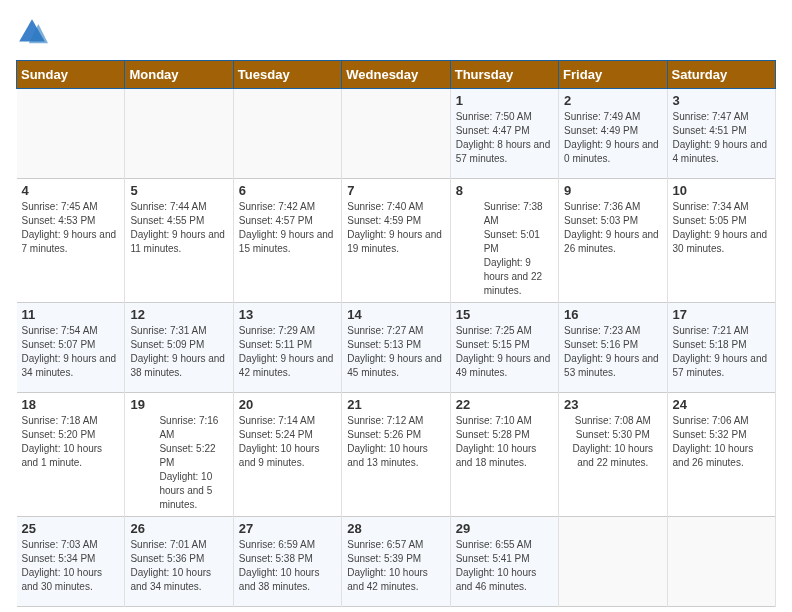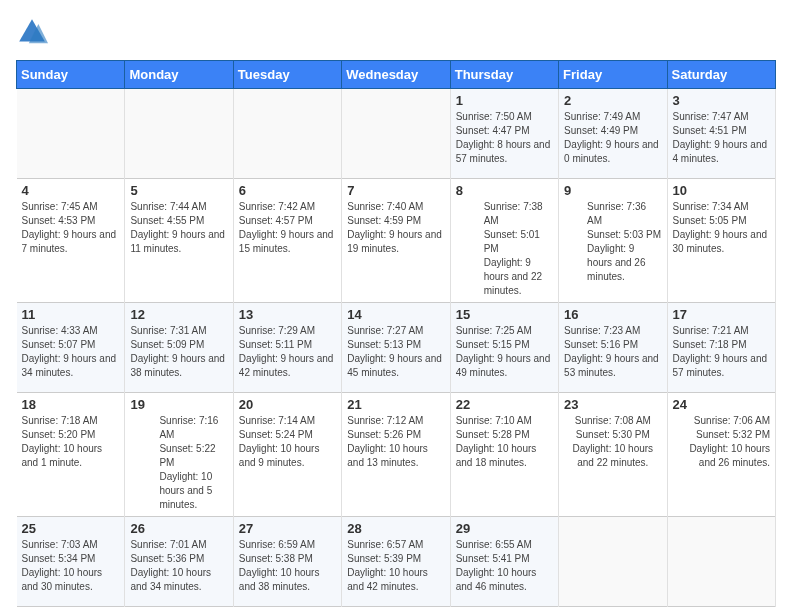--- a/index.html
+++ b/index.html
@@ -45,21 +45,21 @@
     .subtitle {
       font-size: 16px;
       color: #555;
     }
     table {
       width: 100%;
       border-collapse: collapse;
       table-layout: fixed;
     }
     thead tr {
-      background-color: #3b82f6;
+      background-color: #a16207;
       color: white;
     }
     thead th {
       padding: 6px 4px;
       font-size: 13px;
       font-weight: bold;
       text-align: left;
       border: 1px solid #1a5fa0;
     }
     tbody tr {
@@ -178,35 +178,35 @@
 Daylight: 9 hours and 19 minutes.</div>
         </td>
         <td>
           <span class="day-num">8</span>
           <div class="cell-info" style="white-space: pre-line; margin-left: 28px;">Sunrise: 7:38 AM
 Sunset: 5:01 PM
 Daylight: 9 hours and 22 minutes.</div>
         </td>
         <td>
           <span class="day-num">9</span>
-          <div class="cell-info" style="white-space: pre-line; margin-left: 23px;">Sunrise: 7:36 AM
+          <div class="cell-info" style="white-space: pre-line;">Sunrise: 7:36 AM
 Sunset: 5:03 PM
 Daylight: 9 hours and 26 minutes.</div>
         </td>
         <td>
           <span class="day-num">10</span>
           <div class="cell-info" style="white-space: pre-line;">Sunrise: 7:34 AM
 Sunset: 5:05 PM
 Daylight: 9 hours and 30 minutes.</div>
         </td>
       </tr>
       <tr>
         <td>
           <span class="day-num">11</span>
-          <div class="cell-info" style="white-space: pre-line;">Sunrise: 4:33 AM
+          <div class="cell-info" style="white-space: pre-line;">Sunrise: 7:54 AM
 Sunset: 5:07 PM
 Daylight: 9 hours and 34 minutes.</div>
         </td>
         <td>
           <span class="day-num">12</span>
           <div class="cell-info" style="white-space: pre-line;">Sunrise: 7:31 AM
 Sunset: 5:09 PM
 Daylight: 9 hours and 38 minutes.</div>
         </td>
         <td>
@@ -229,21 +229,21 @@
         </td>
         <td>
           <span class="day-num">16</span>
           <div class="cell-info" style="white-space: pre-line;">Sunrise: 7:23 AM
 Sunset: 5:16 PM
 Daylight: 9 hours and 53 minutes.</div>
         </td>
         <td>
           <span class="day-num">17</span>
           <div class="cell-info" style="white-space: pre-line;">Sunrise: 7:21 AM
-Sunset: 7:18 PM
+Sunset: 5:18 PM
 Daylight: 9 hours and 57 minutes.</div>
         </td>
       </tr>
       <tr>
         <td>
           <span class="day-num">18</span>
           <div class="cell-info" style="white-space: pre-line;">Sunrise: 7:18 AM
 Sunset: 5:20 PM
 Daylight: 10 hours and 1 minute.</div>
         </td>
@@ -272,21 +272,21 @@
 Daylight: 10 hours and 18 minutes.</div>
         </td>
         <td>
           <span class="day-num">23</span>
           <div class="cell-info" style="white-space: pre-line; text-align: center;">Sunrise: 7:08 AM
 Sunset: 5:30 PM
 Daylight: 10 hours and 22 minutes.</div>
         </td>
         <td>
           <span class="day-num">24</span>
-          <div class="cell-info" style="white-space: pre-line; text-align: right;">Sunrise: 7:06 AM
+          <div class="cell-info" style="white-space: pre-line;">Sunrise: 7:06 AM
 Sunset: 5:32 PM
 Daylight: 10 hours and 26 minutes.</div>
         </td>
       </tr>
       <tr>
         <td>
           <span class="day-num">25</span>
           <div class="cell-info" style="white-space: pre-line;">Sunrise: 7:03 AM
 Sunset: 5:34 PM
 Daylight: 10 hours and 30 minutes.</div>

